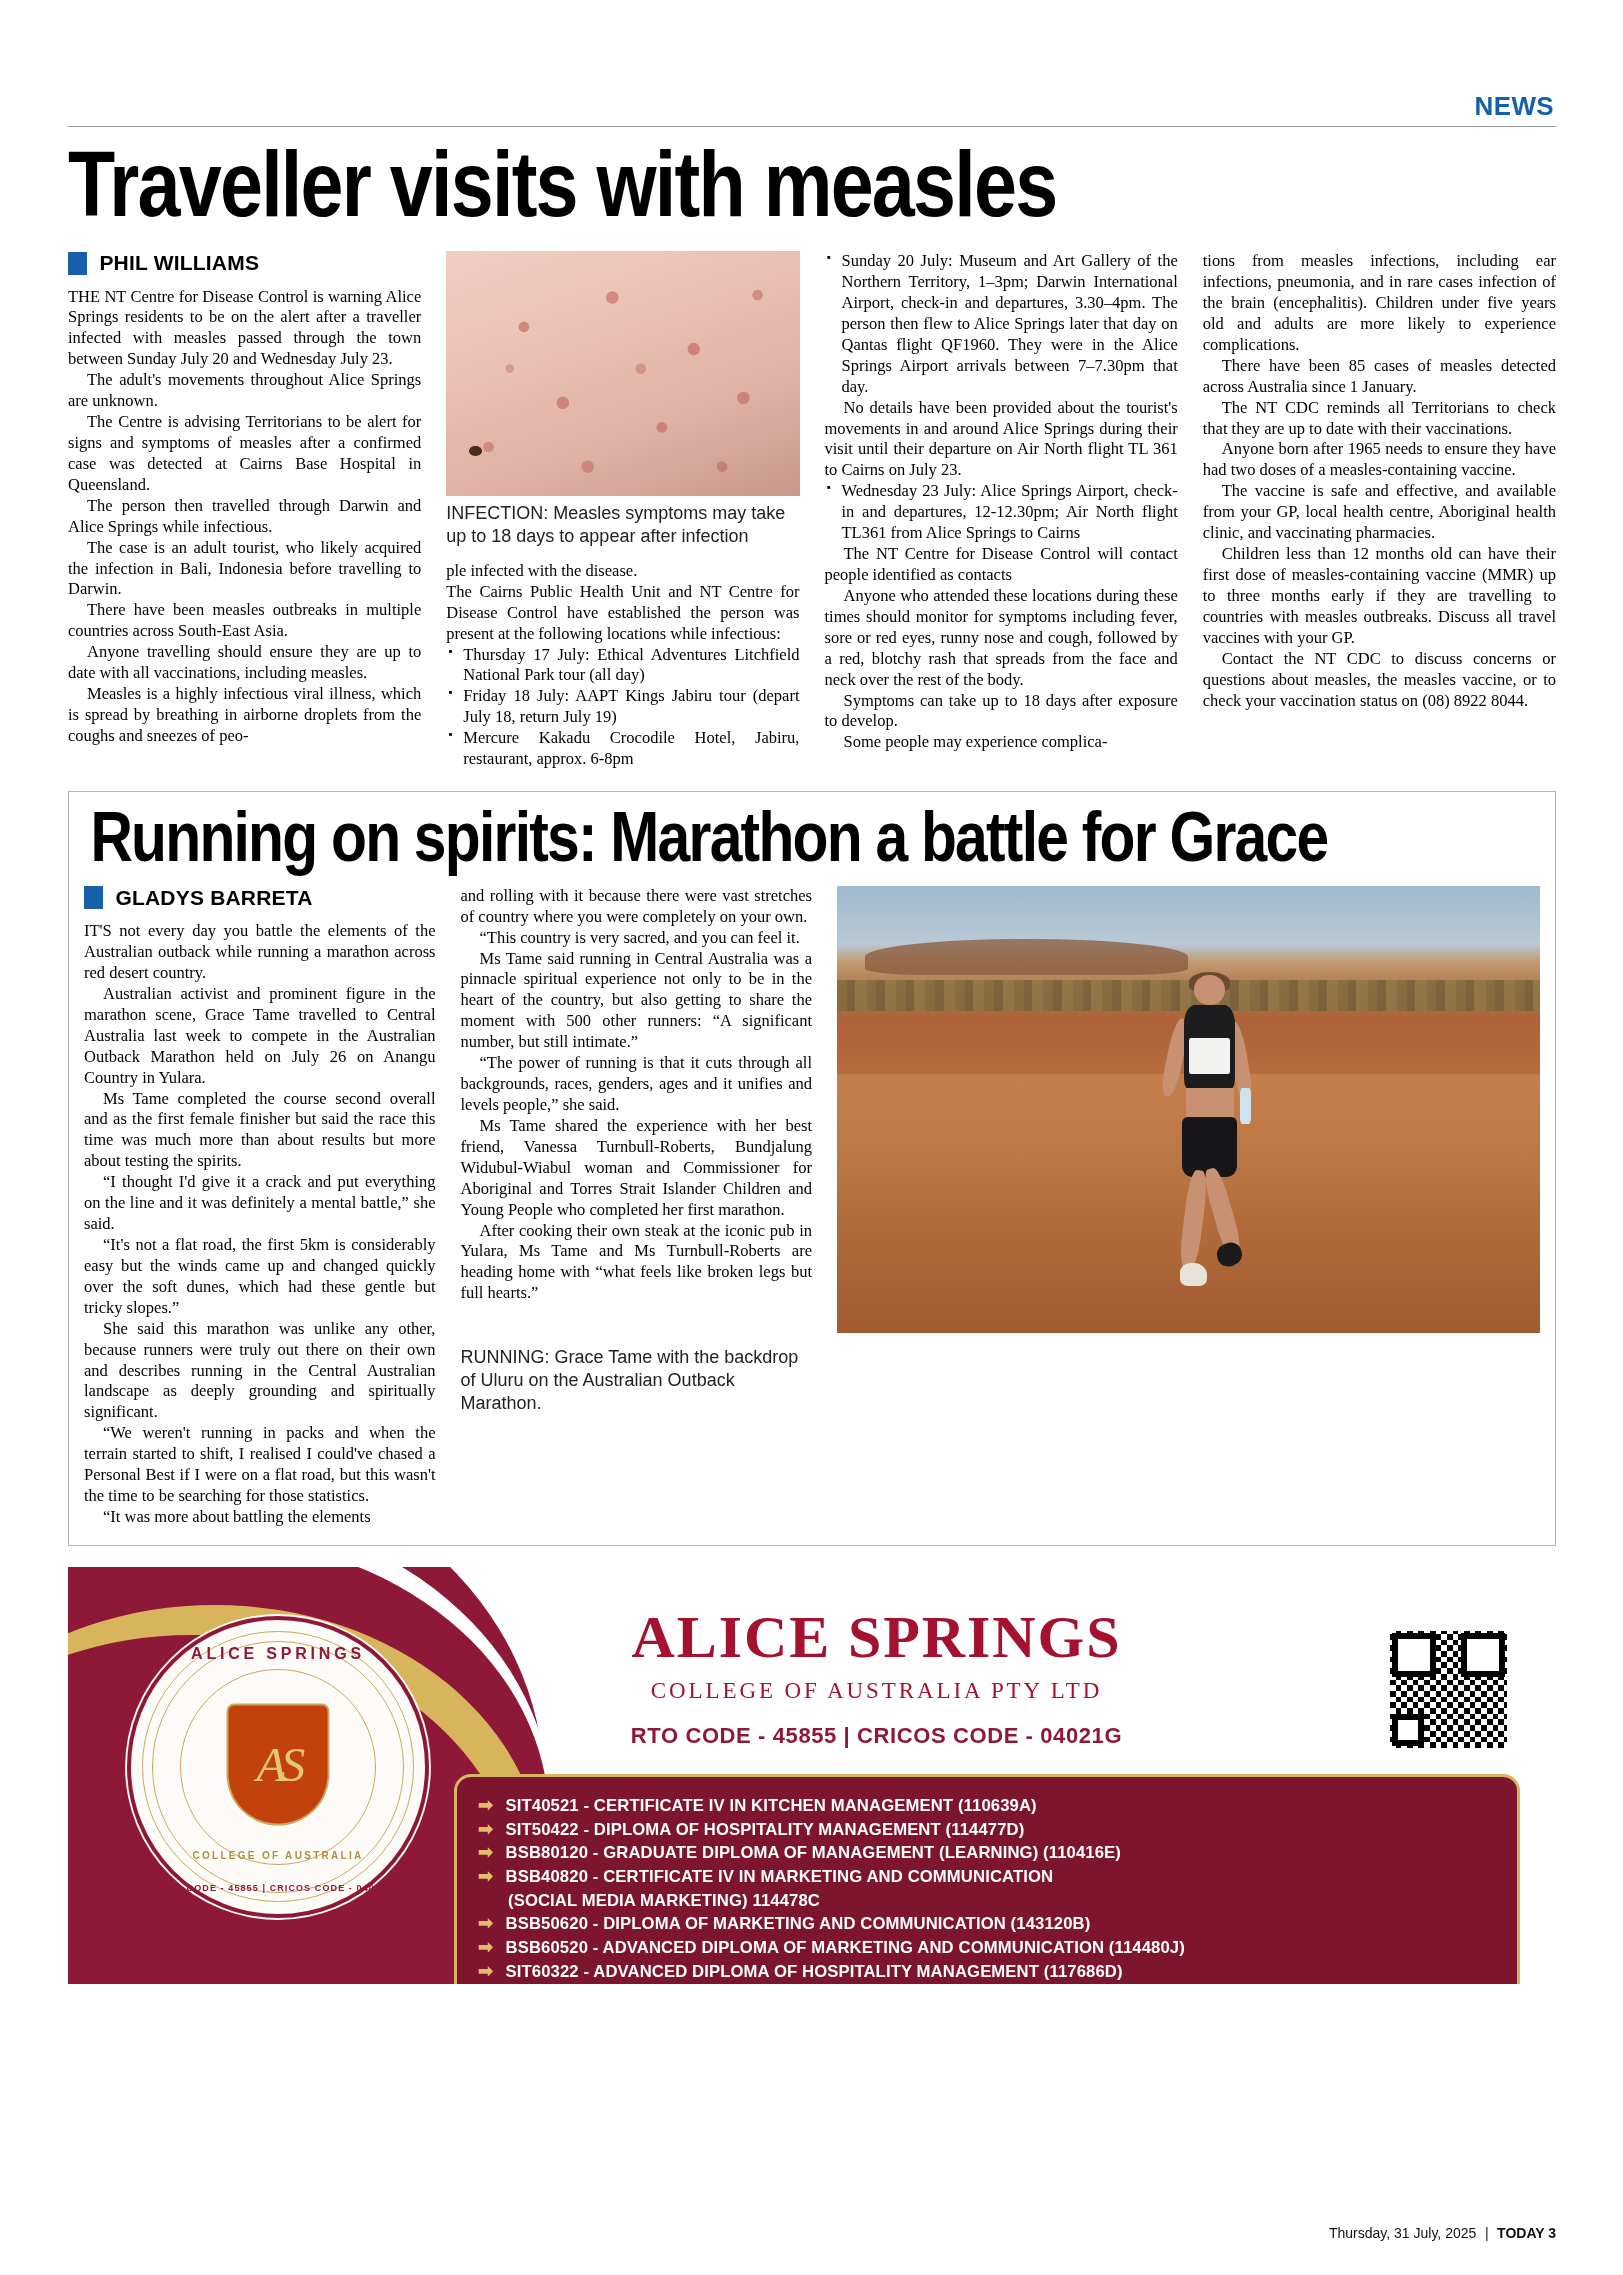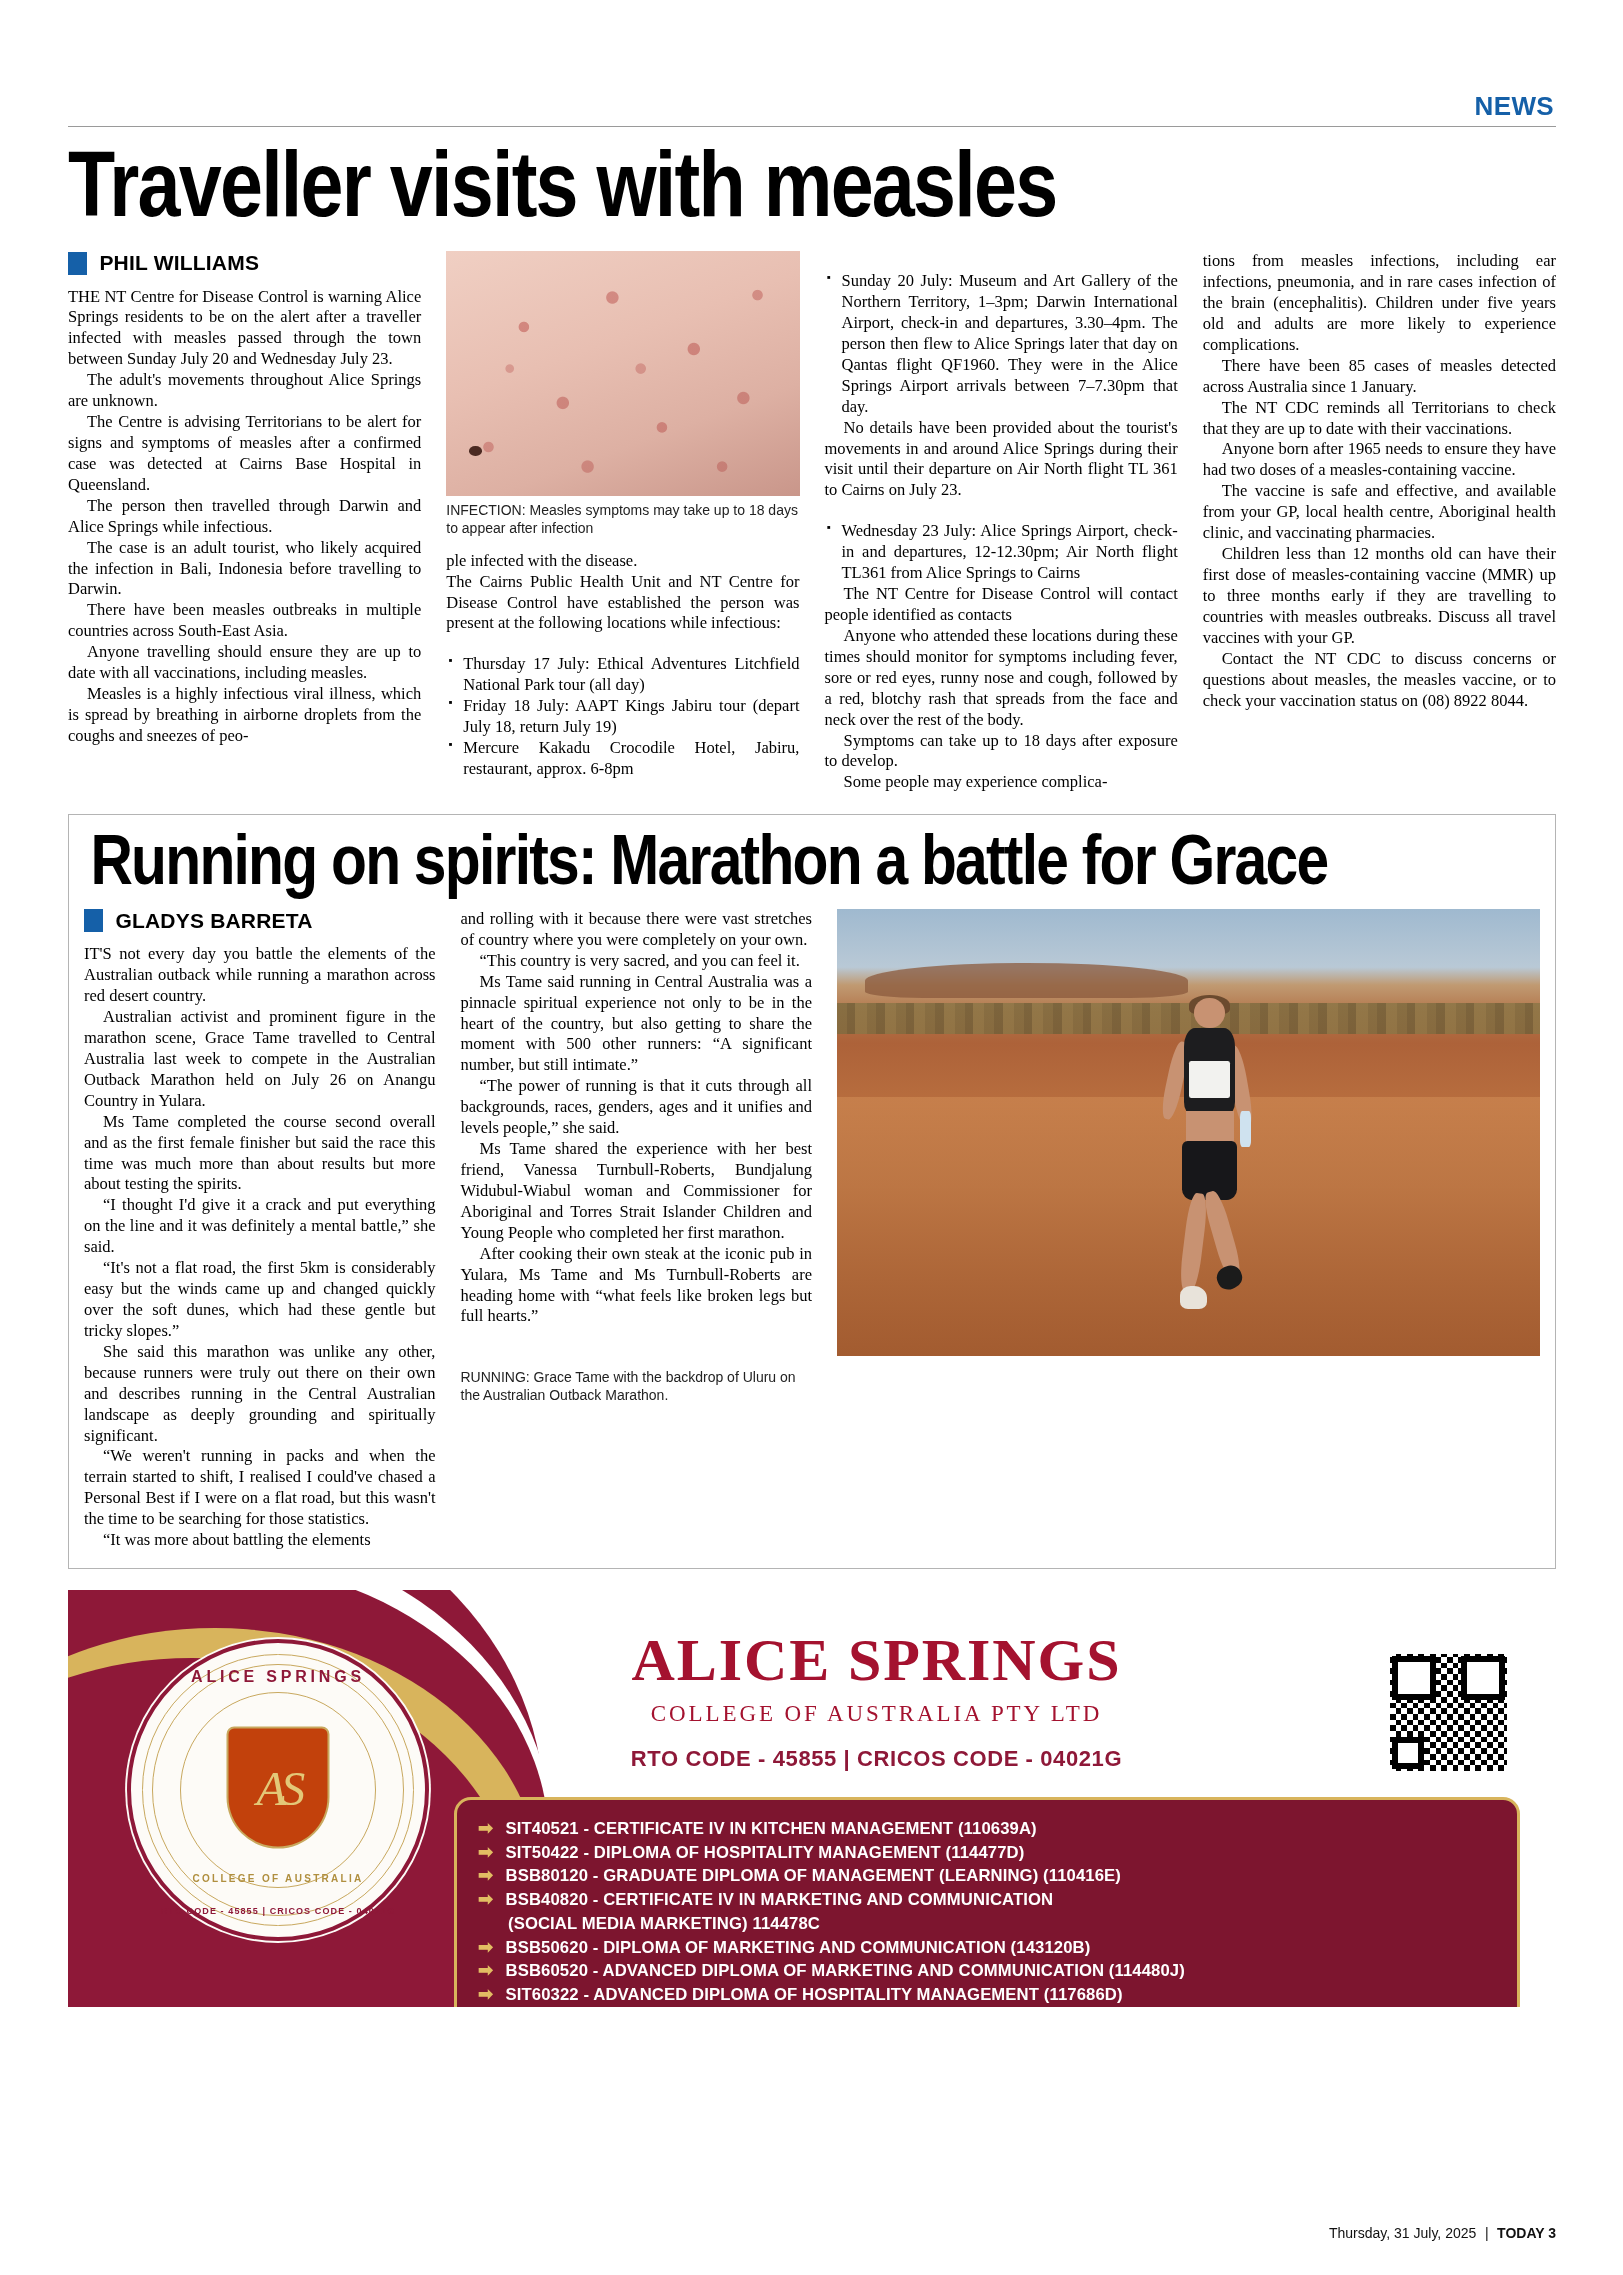--- a/index.html
+++ b/index.html
@@ -46,34 +46,34 @@
 
   
   .cols { display: flex; gap: 25px; }
   .col { flex: 1 1 0; min-width: 0; }
   p.body {
     font-size: 16.5px; line-height: 1.268;
     text-align: justify; text-indent: 19px;
     hyphens: auto;
   }
   p.body.first { text-indent: 0; }
-  ul.body-list { list-style: none; margin-top: 20px; }
+  ul.body-list { list-style: none; }
   ul.body-list li {
     font-size: 16.5px; line-height: 1.268; text-align: justify;
     padding-left: 17px; position: relative; hyphens: auto;
   }
   ul.body-list li::before {
     content: "▪"; position: absolute; left: 1.9px; top: -1px; font-size: 11.4px;
   }
 
   
   .photo-wrap { margin-bottom: 5.7px; }
   .caption {
     font-family: "Liberation Sans", sans-serif;
-    font-size: 14px; line-height: 1.27; color: #222;
+    font-size: 18px; line-height: 1.27; color: #222;
   }
   .photo-rash {
     width: 100%; height: 245px;
     background:
       radial-gradient(circle at 22% 31%, rgba(190,85,80,.55) 0 4.8px, transparent 5.7px),
       radial-gradient(circle at 47% 19%, rgba(186,80,76,.5) 0 5.7px, transparent 6.7px),
       radial-gradient(circle at 70% 40%, rgba(184,78,74,.5) 0 5.7px, transparent 6.7px),
       radial-gradient(circle at 33% 62%, rgba(182,76,72,.48) 0 5.7px, transparent 6.7px),
       radial-gradient(circle at 61% 72%, rgba(186,82,78,.5) 0 4.8px, transparent 5.7px),
       radial-gradient(circle at 84% 60%, rgba(180,74,70,.45) 0 5.7px, transparent 6.7px),

